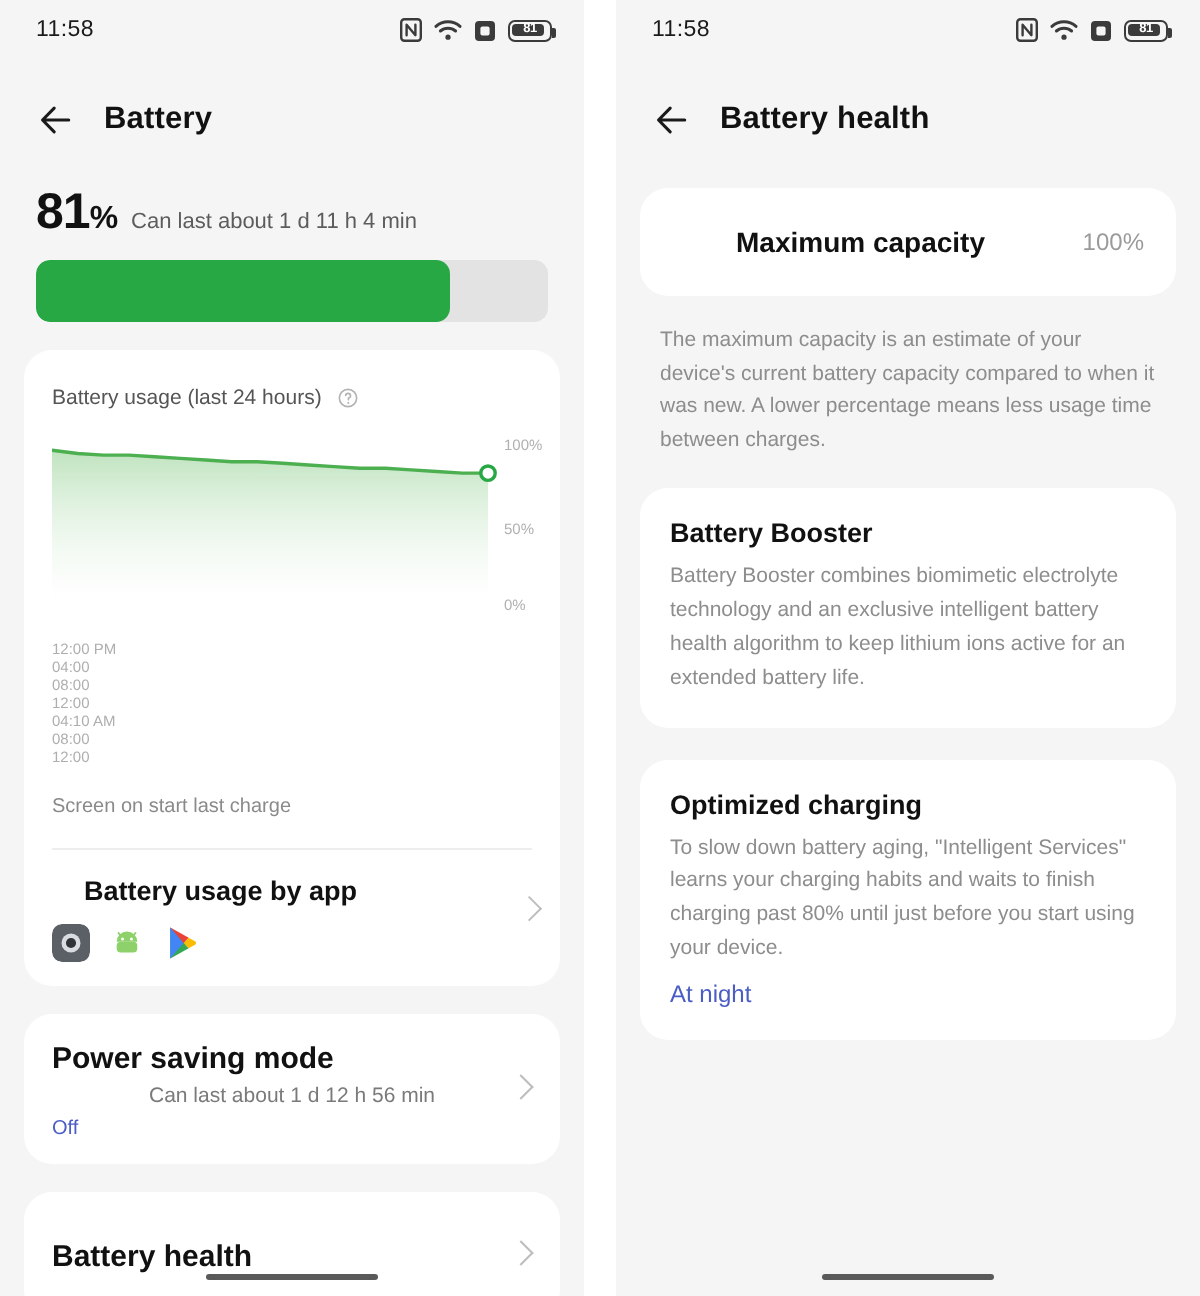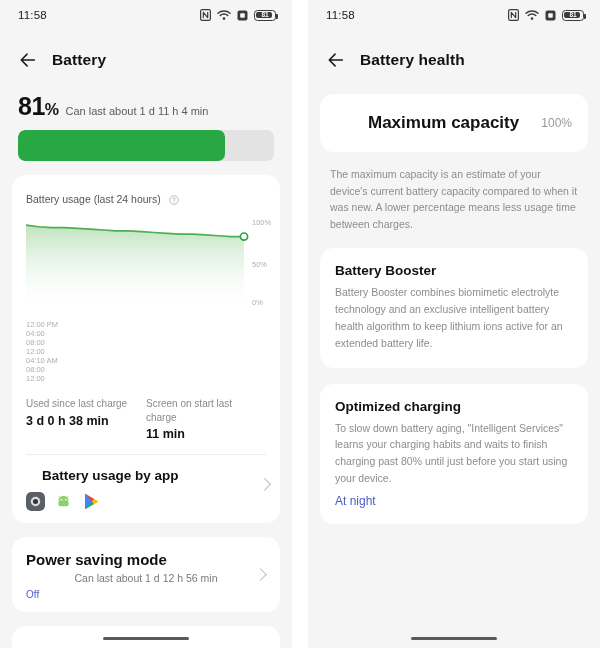--- a/index.html
+++ b/index.html
@@ -107,21 +107,21 @@
   .link-sub { font-size: 10.5px; color: #7a7a7a; margin-top: 4px; text-align: center; }
   .link-state { font-size: 10px; color: #4b5cc4; margin-top: 5px; }
 
   .card-tall { padding-top: 24px; padding-bottom: 22px; }
 
   
   .cap-card {
     background: #ffffff; border-radius: 14px; margin: 16px 12px 0 12px;
     padding: 19px 16px; display: flex; align-items: center; justify-content: space-between;
   }
-  .cap-label { font-size: 17px; font-weight: 700; color: #111111; padding-left: 32px; }
+  .cap-label { font-size: 14px; font-weight: 700; color: #111111; padding-left: 32px; }
   .cap-value { font-size: 12px; color: #9a9a9a; }
 
   .para { font-size: 10.5px; color: #8d8d8d; line-height: 1.58; padding: 14px 20px 0 22px; }
 
   .info-card { background: #ffffff; border-radius: 14px; margin: 16px 12px 0 12px; padding: 15px 15px 16px 15px; }
   .info-title { font-size: 13.5px; font-weight: 700; color: #111111; }
   .info-body { font-size: 10.5px; color: #8d8d8d; line-height: 1.6; margin-top: 6px; }
   .info-link { font-size: 12px; color: #4b5cc4; margin-top: 7px; }
 
   
@@ -223,26 +223,21 @@
         <div class="tick">
             <span>08:00</span>
           </div>
         <div class="tick">
             <span>12:00</span>
           </div>
       </div>
 
       <div class="stats">
         <div class="stat">
-          <div class="stat-label">Used since last charge</div>
-          <div class="stat-value">3 d 0 h 38 min</div>
-        </div>
-        <div class="stat">
           <div class="stat-label">Screen on start last charge</div>
-          <div class="stat-value">11 min</div>
         </div>
       </div>
 
       <div class="divider"></div>
 
       <div class="row-link">
         <div class="row-title">Battery usage by app</div>
         <div class="app-icons">
           <svg class="app-ic" viewBox="0 0 24 24">
             <rect width="24" height="24" rx="6" fill="#5b6066"></rect>

